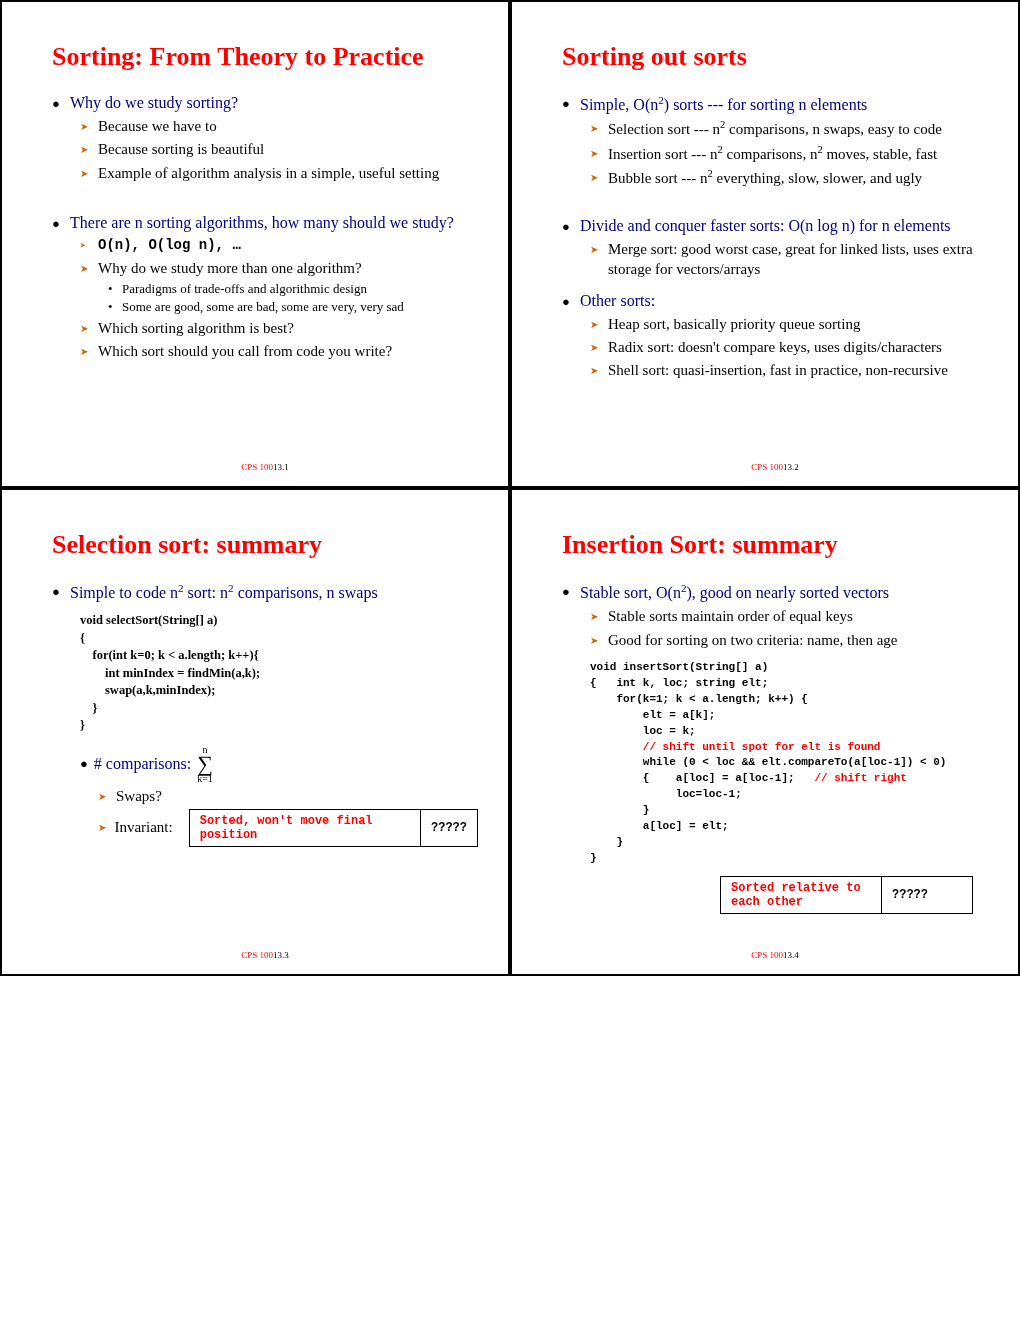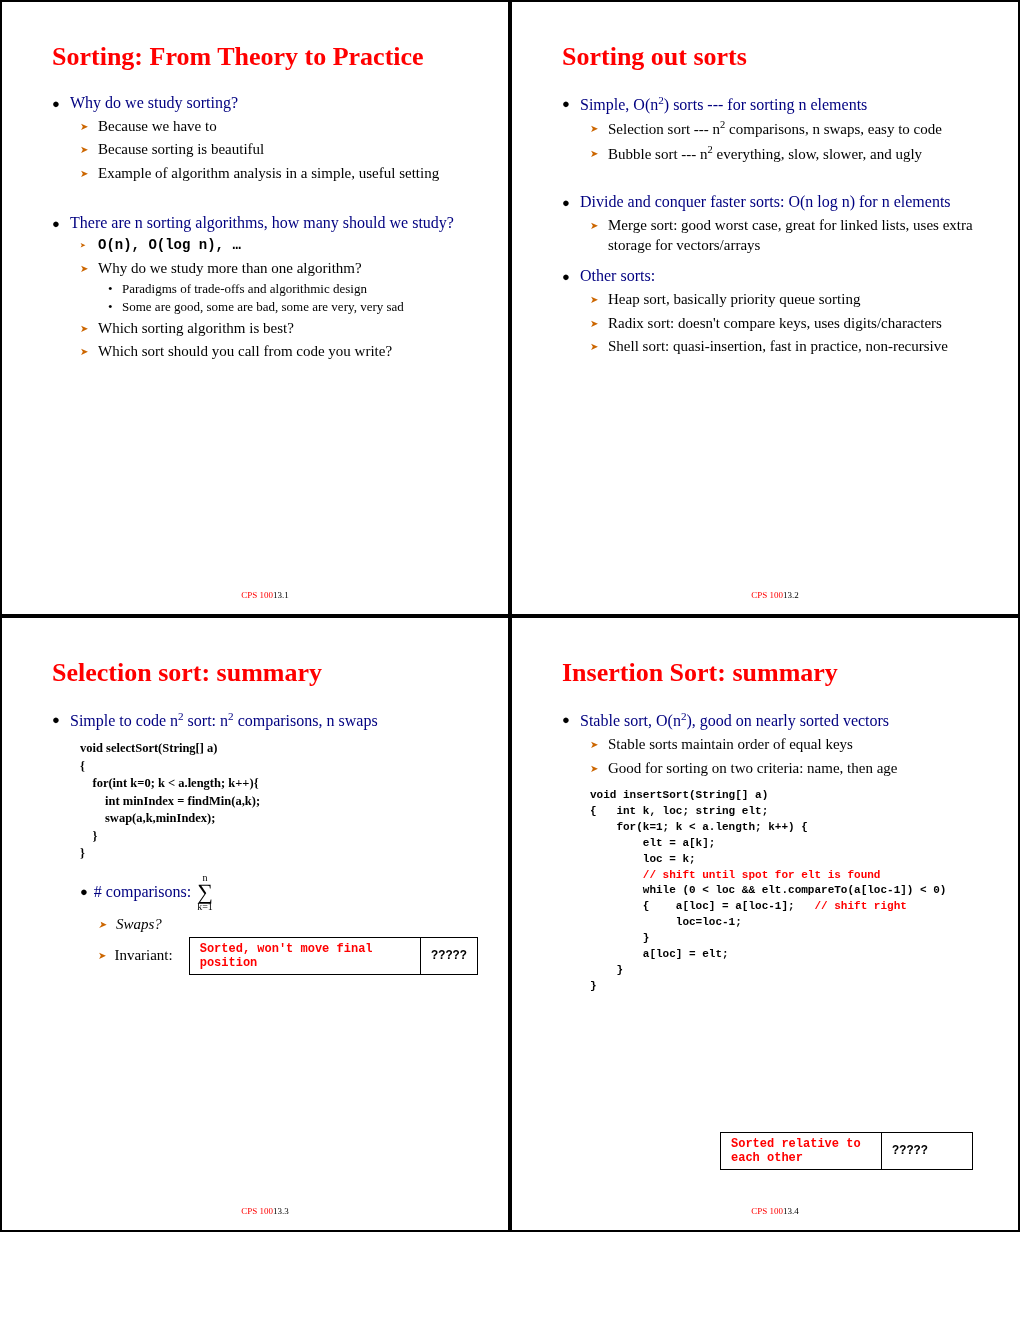--- a/index.html
+++ b/index.html
@@ -7,21 +7,21 @@
     padding: 0;
     background: #fff;
     font-family: "Times New Roman", Times, serif;
     width: 1020px;
   }
   .grid {
     display: grid;
     grid-template-columns: 1fr 1fr;
     grid-template-rows: 1fr 1fr;
     width: 1020px;
-    height: 1232px;
+    height: 976px;
   }
   .slide {
     border: 2px solid #000;
     box-sizing: border-box;
     padding: 40px 30px 18px 50px;
     position: relative;
     overflow: hidden;
   }
   .title {
     color: #ff0000;
@@ -180,20 +180,21 @@
       <span class="pagenum">13.1</span>
     </div>
   </div>
 
   <div class="slide">
     <div class="title">Sorting out sorts</div>
     <div class="bullet-l1">
       <span>Simple, O(n</span><sup>2</sup><span>) sorts --- for sorting n elements</span>
     </div>
     <div class="bullet-l2">Selection sort --- n<sup>2</sup> comparisons, n swaps, easy to code</div>
+    <div class="bullet-l2">Insertion sort --- n<sup>2</sup> comparisons, n<sup>2</sup> moves, stable, fast</div>
     <div class="bullet-l2">Bubble sort --- n<sup>2</sup> everything, slow, slower, and ugly</div>
     <div style="height:14px"></div>
     <div class="bullet-l1">Divide and conquer faster sorts: O(n log n) for n elements</div>
     <div class="bullet-l2">Merge sort: good worst case, great for linked lists, uses extra storage for vectors/arrays</div>
     <div class="bullet-l1">Other sorts:</div>
     <div class="bullet-l2">Heap sort, basically priority queue sorting</div>
     <div class="bullet-l2">Radix sort: doesn't compare keys, uses digits/characters</div>
     <div class="bullet-l2">Shell sort: quasi-insertion, fast in practice, non-recursive</div>
     <div class="footer">
       <span>CPS 100</span>
@@ -217,21 +218,21 @@
     <div class="sigma-wrap">
       <span style="color:#000;font-size:13px;">●</span>
       <span class="sigma-label"># comparisons:</span>
       <span class="sigma">
         <span class="top">n</span>
         <span class="sym">∑</span>
         <span class="bot">k=1</span>
       </span>
     </div>
 
-    <div class="bullet-l2" style="margin-left:46px;font-style:italic;">Swaps?</div>
+    <div class="bullet-l2" style="margin-left:46px;">Swaps?</div>
     <div class="inv-row">
       <span style="color:#cc6600;font-size:10px;">➤</span>
       <span style="font-size:15px;">Invariant:</span>
       <table class="inv-table">
         <tbody>
             <tr>
           <td class="redcell">Sorted, won't move final position</td>
           <td>?????</td>
         </tr>
       </tbody>

